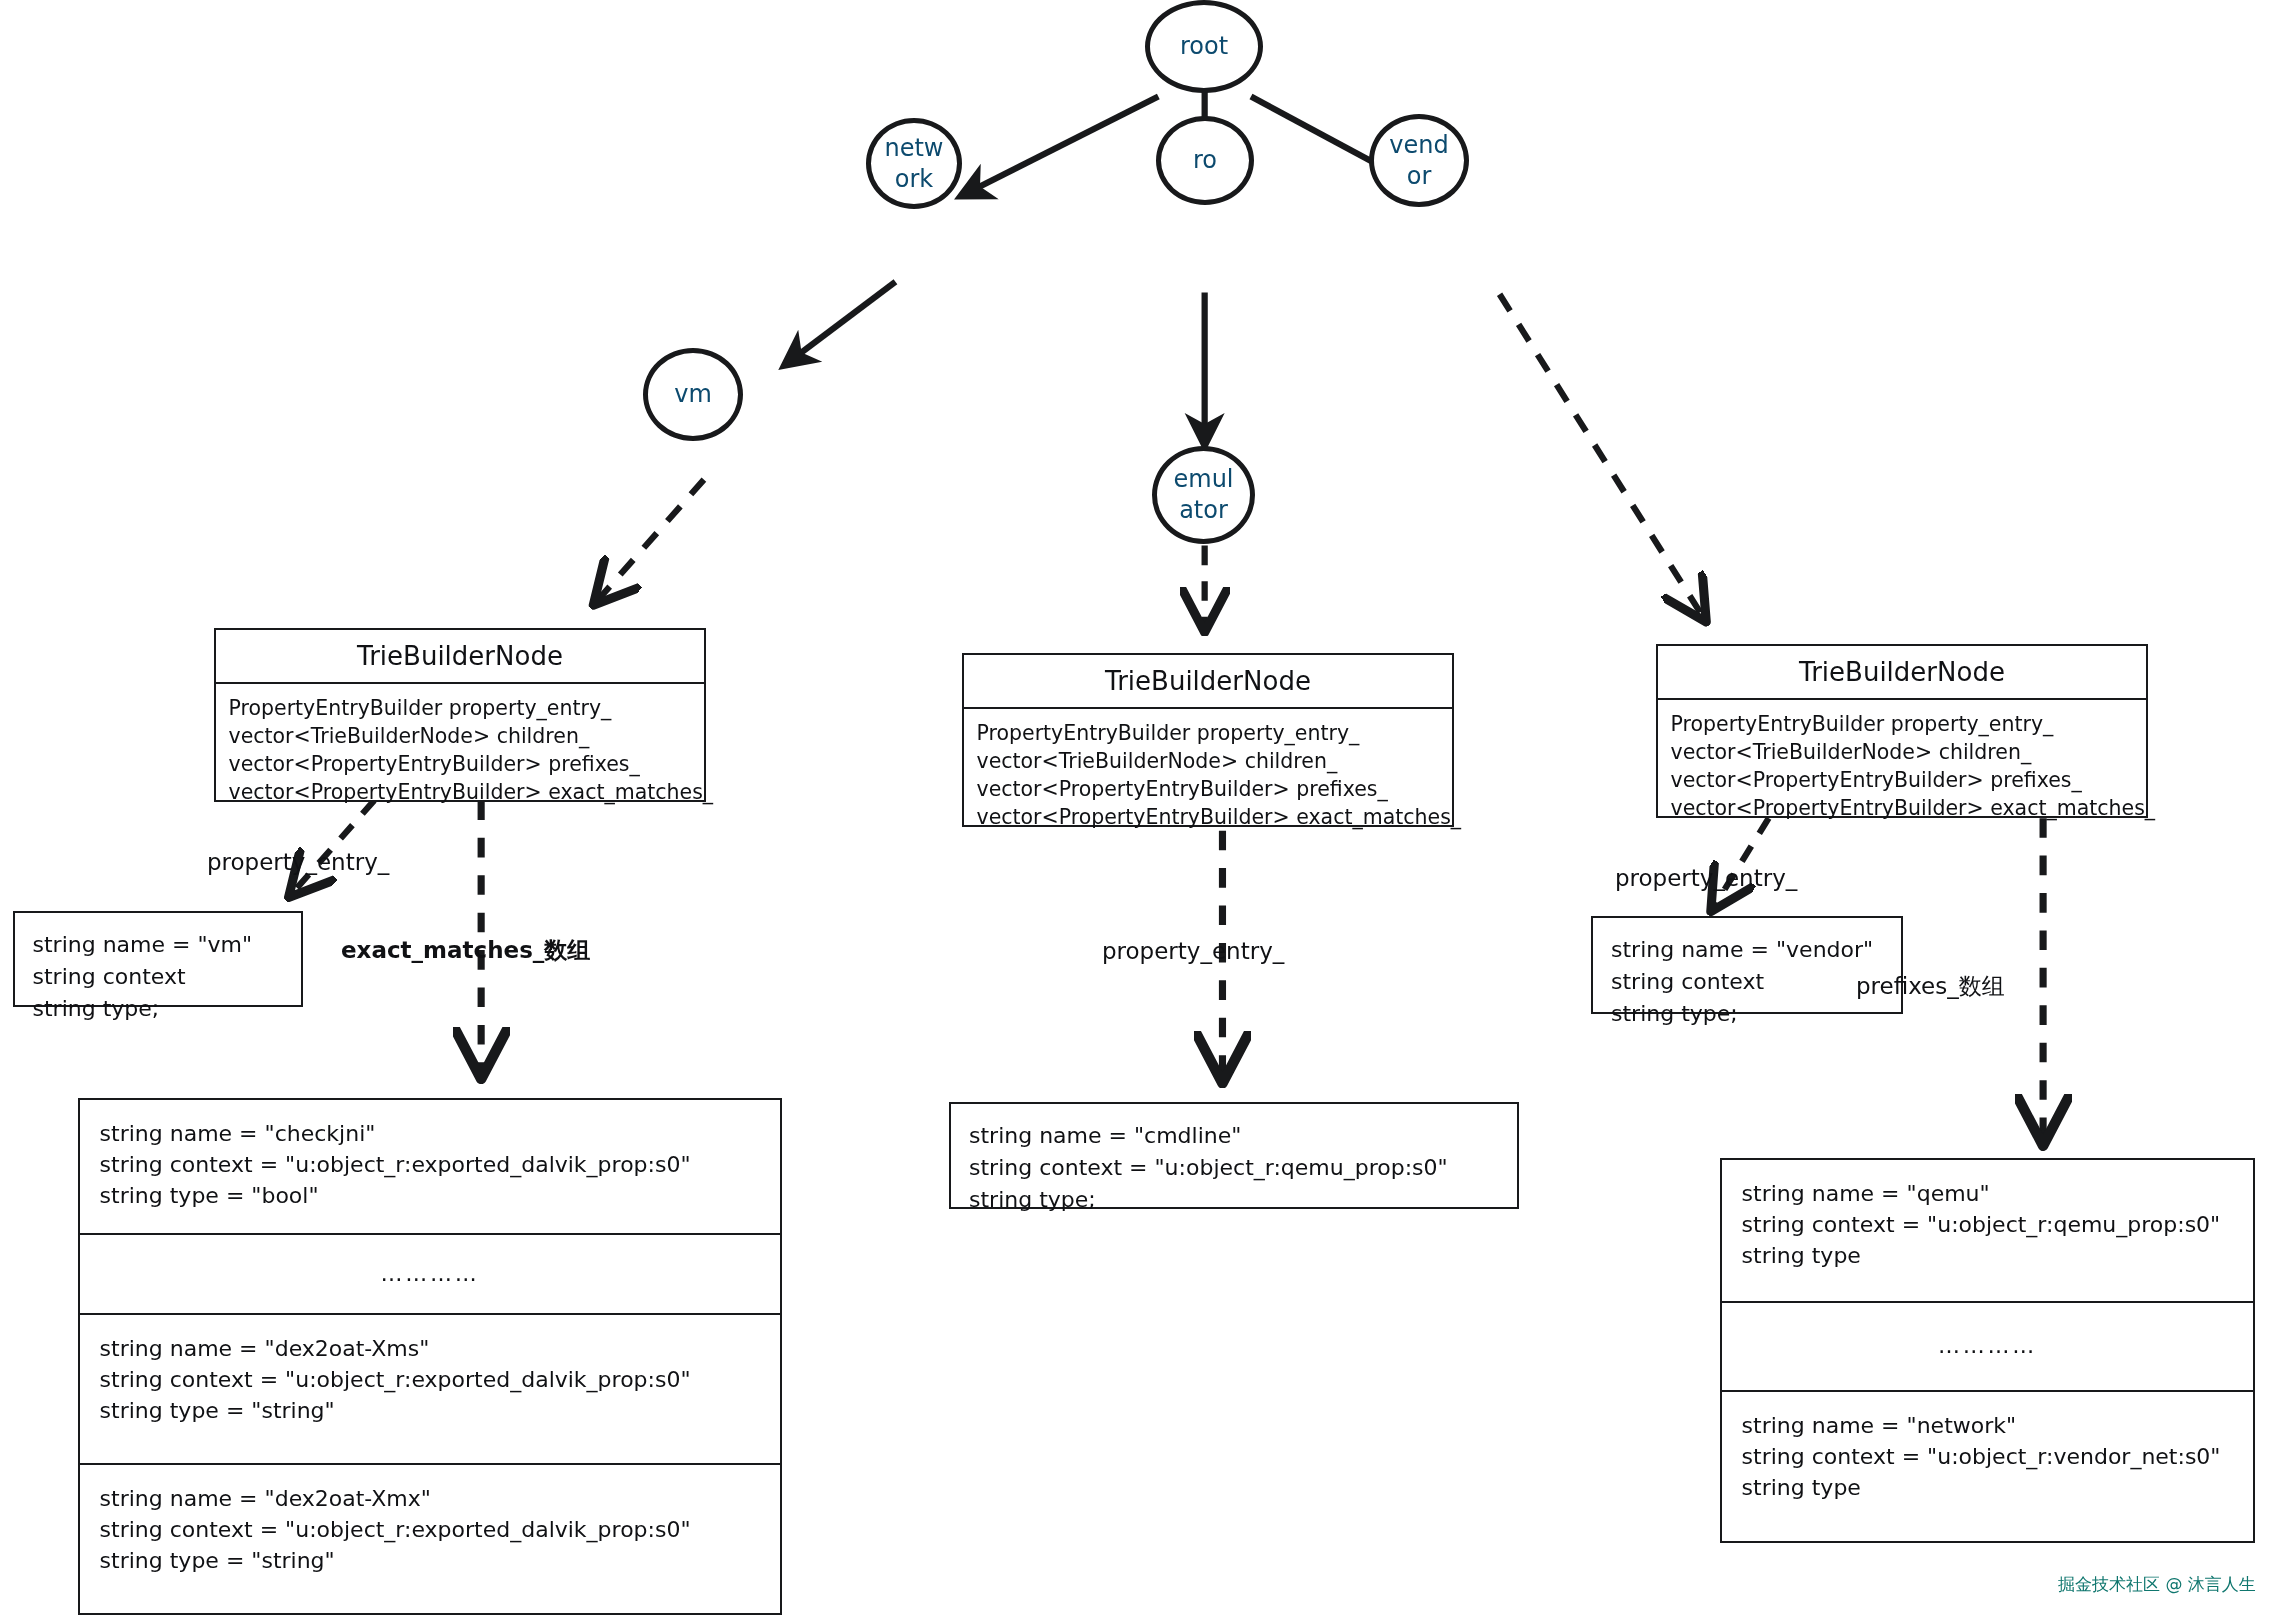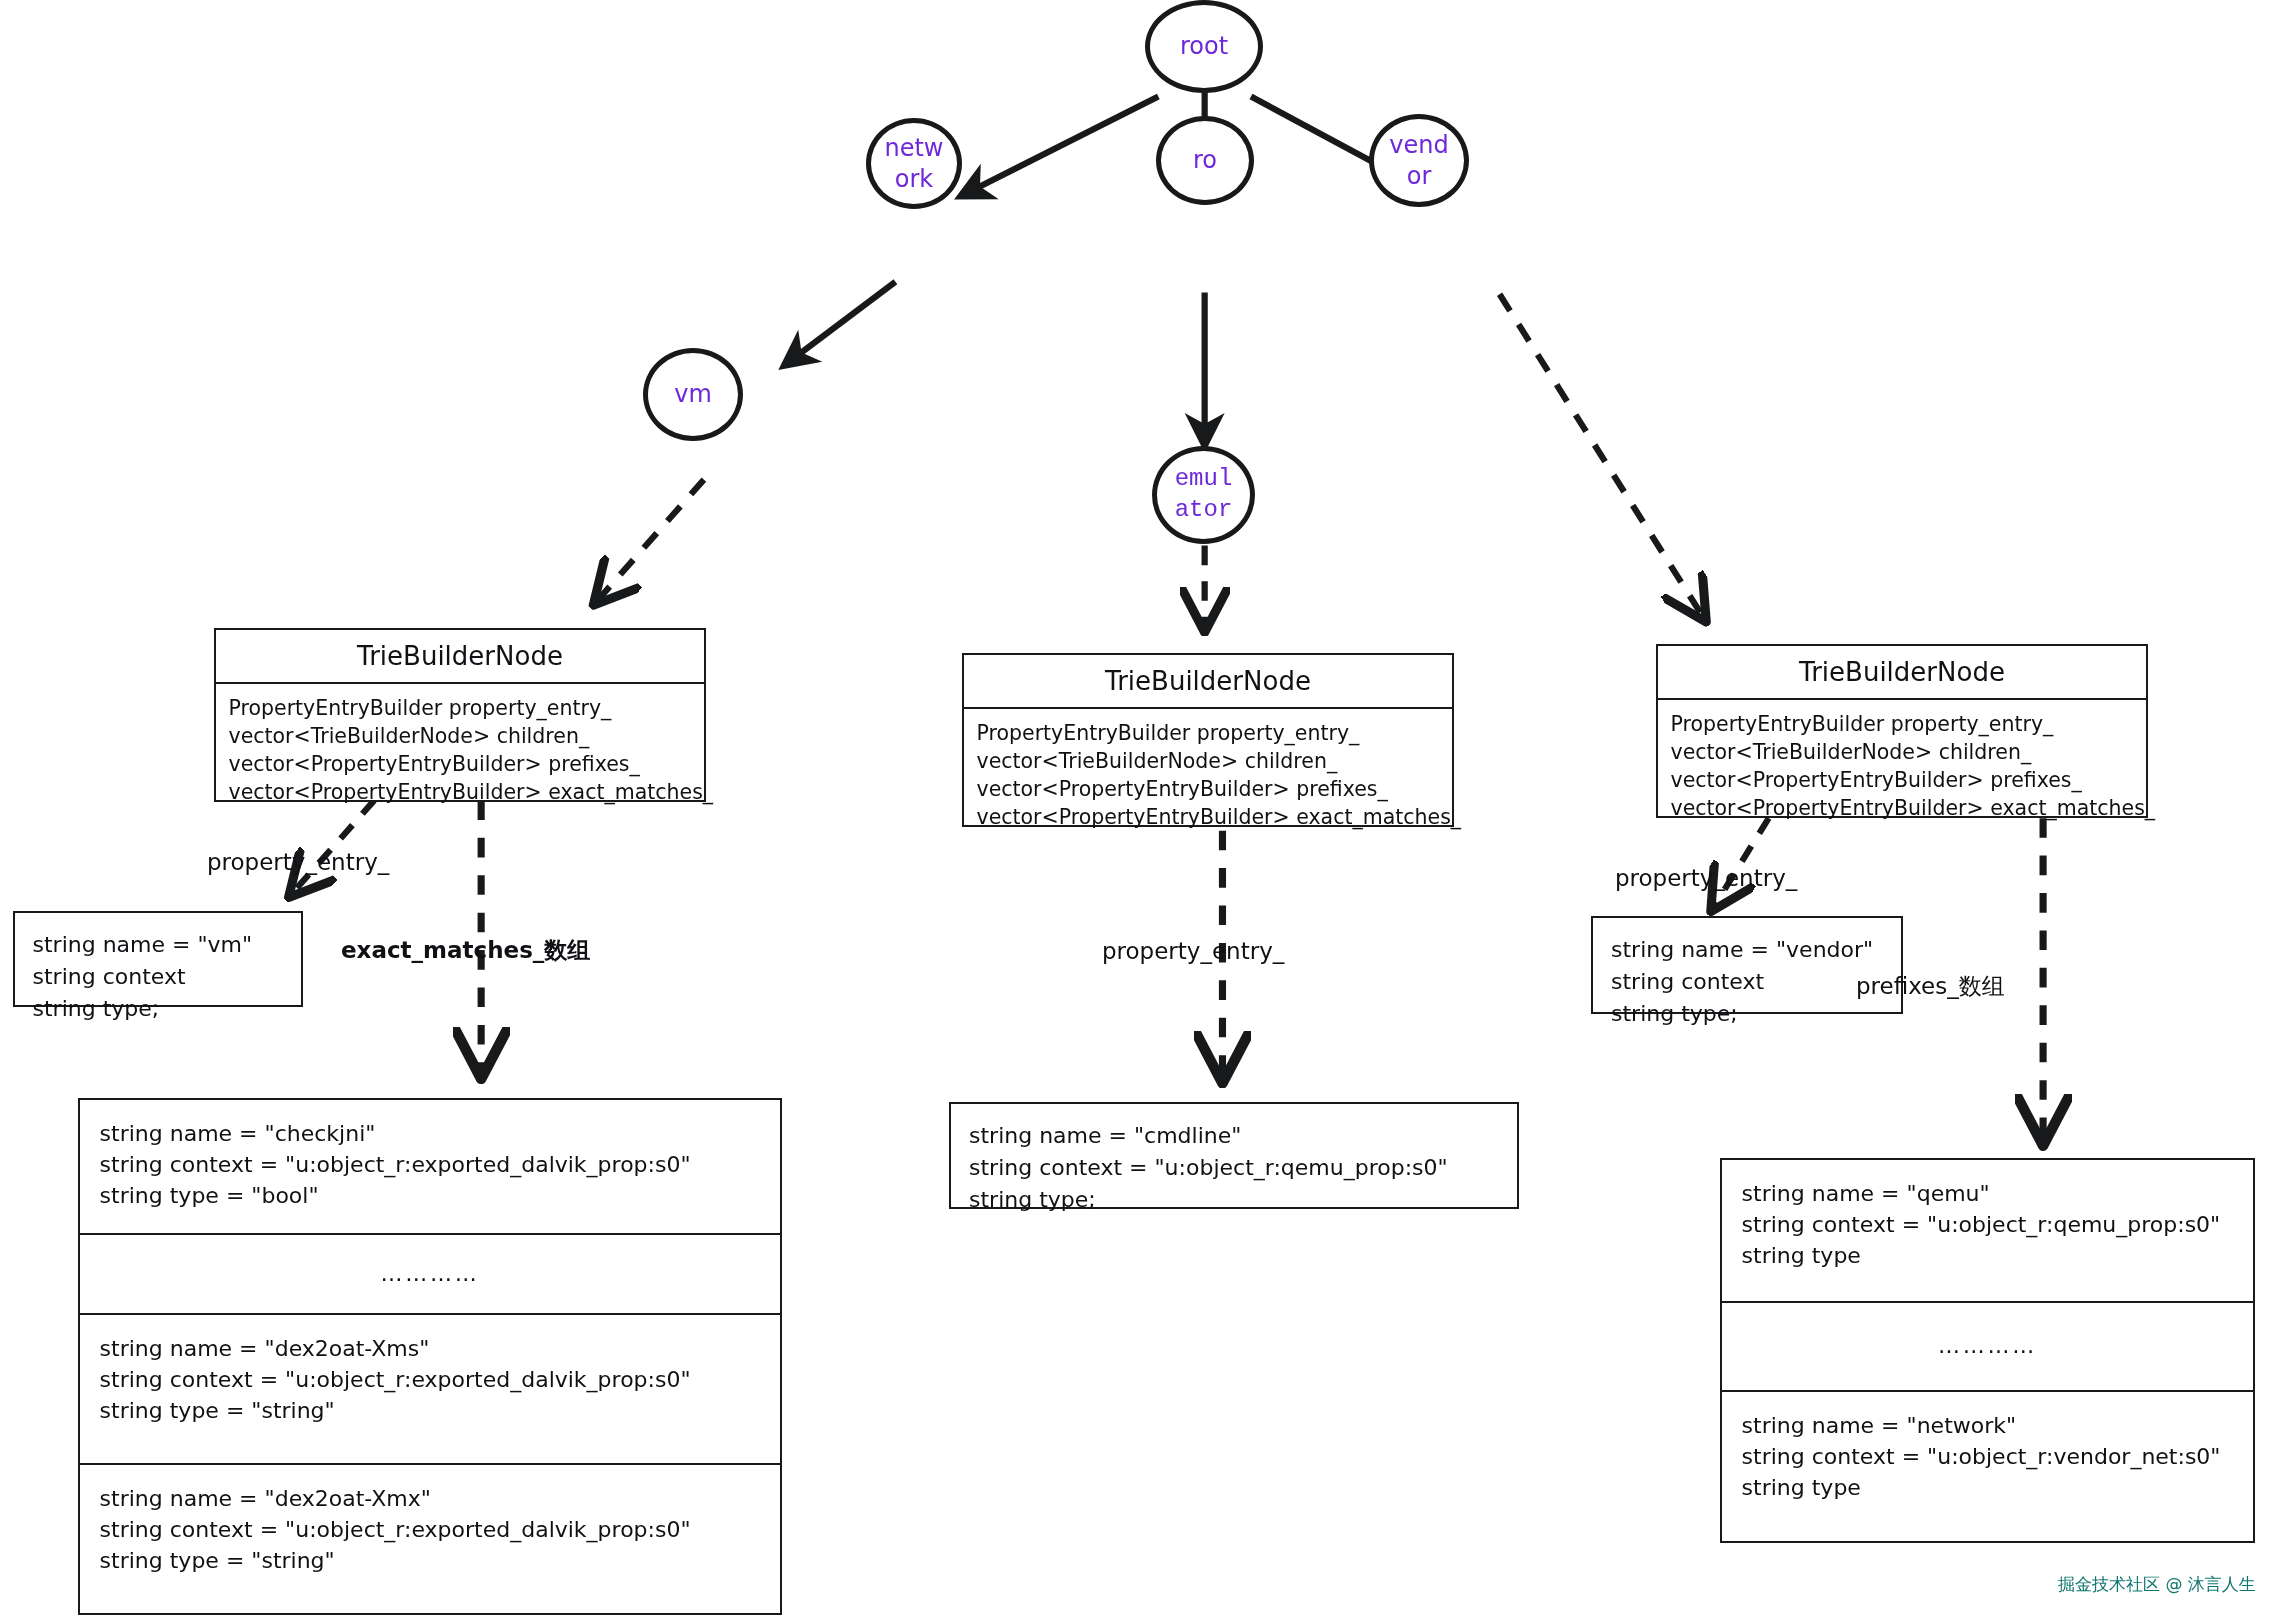--- a/index.html
+++ b/index.html
@@ -31,21 +31,21 @@
     position: absolute;
     border: 5.3px solid #18191b;
     border-radius: 50%;
     background: #ffffff;
     display: flex;
     align-items: center;
     justify-content: center;
     text-align: center;
     font-family: "DejaVu Sans", sans-serif;
     font-size: 24px;
-    color: #6d28d9;
+    color: #0c4a6e;
     line-height: 1.28;
     word-break: break-all;
     padding: 0 5.3px;
     box-sizing: border-box;
   }
 
   
   .box {
     position: absolute;
     border: 2.7px solid #18191b;
@@ -183,21 +183,21 @@
   </div>
 
   <div class="node" style="left:1369px; top:114px; width:100px; height:93px;">
     <span style="max-width:66px;">vendor</span>
   </div>
 
   <div class="node" style="left:643px; top:348px; width:100px; height:93px;">
     <span>vm</span>
   </div>
 
-  <div class="node" style="left:1152px; top:446px; width:103px; height:98px;font-family:Liberation Mono, monospace;">
+  <div class="node" style="left:1152px; top:446px; width:103px; height:98px;">
     <span style="max-width:70px;">emulator</span>
   </div>
 
   <div class="box" style="left:214px; top:628px; width:492px; height:174px;">
     <div class="box-title">TrieBuilderNode</div>
     <div class="box-body">
       <div class="line">PropertyEntryBuilder property_entry_</div>
       <div class="line">vector&lt;TrieBuilderNode&gt; children_</div>
       <div class="line">vector&lt;PropertyEntryBuilder&gt; prefixes_</div>
       <div class="line">vector&lt;PropertyEntryBuilder&gt; exact_matches_</div>

